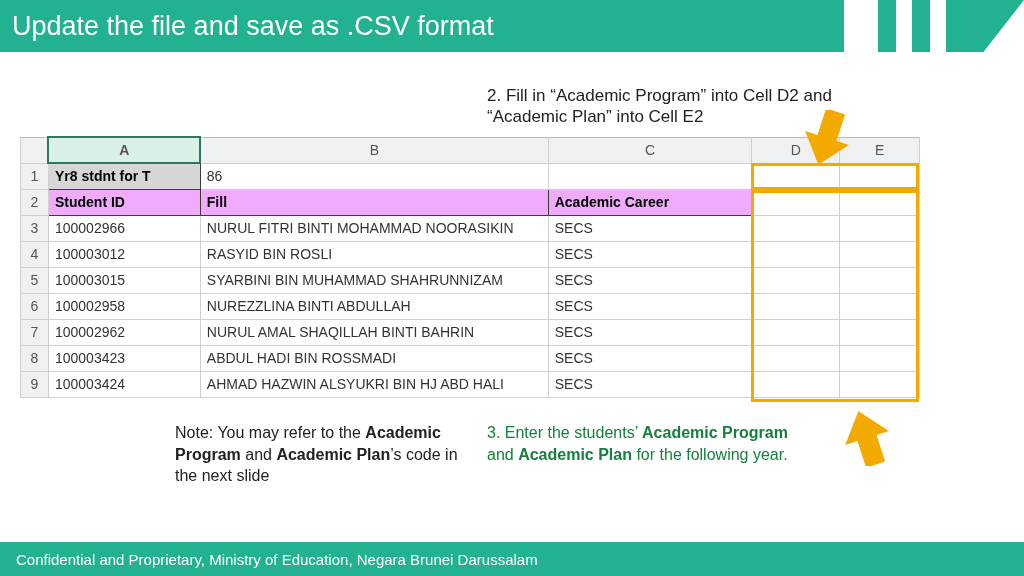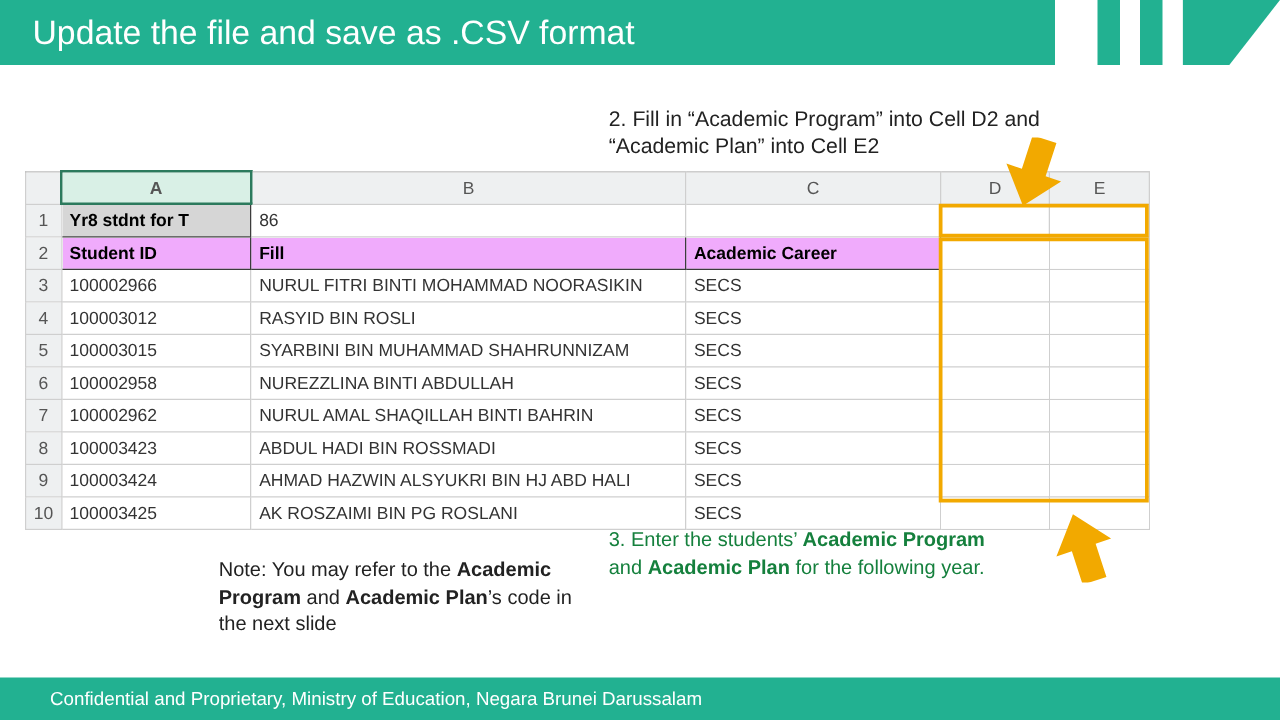--- a/index.html
+++ b/index.html
@@ -1,18 +1,18 @@
 <!DOCTYPE html>
 <html><head>
 <meta charset="utf-8">
 <style>
   * { margin:0; padding:0; box-sizing:border-box; }
   body { font-family: "Segoe UI", Arial, sans-serif; background:#fff; width:1024px; height:576px; position:relative; overflow:hidden; }
 
-  .title-bar { background:#22b191; height:52px; display:flex; align-items:center; padding-left:26px; position:relative; }
+  .title-bar { background:#22b191; height:52px; display:flex; align-items:center; padding-left:12px; position:relative; }
   .title-bar .title { color:#fff; font-size:27px; font-weight:400; }
   .title-bar::after { content:""; position:absolute; right:0; top:0; width:180px; height:52px; background:#fff; z-index:0; }
   .deco-layer { position:absolute; right:0; top:0; height:52px; z-index:1; display:flex; align-items:flex-start; }
   .deco-layer .bar { width:18px; height:52px; background:#22b191; margin-right:16px; }
   .deco-layer .angle { width:78px; height:52px; background:#22b191; clip-path: polygon(0 0, 100% 0, 48% 100%, 0 100%); }
 
   .step2 { position:absolute; left:487px; top:85px; width:420px; font-size:17px; line-height:1.25; color:#222; }
   .step2 b { font-weight:400; }
 
   .arrow-down { position:absolute; left:804px; top:110px; z-index:3; }
@@ -24,24 +24,24 @@
   .sheet .rowhead { background:#eef0f1; text-align:center; font-weight:400; color:#555; width:28px; }
   .sheet .selhead { background:#d9f0e6; border:2px solid #2c7a5d; font-weight:600; }
   .sheet .r1a { background:#d6d6d6; border:1px solid #3c3c3c; font-weight:700; color:#000; }
   .sheet .r2h { background:#f0abfc; border:1px solid #3c3c3c; font-weight:700; color:#000; }
   .sheet td.dcell, .sheet td.ecell { position:relative; }
 
   .hl-box  { position:absolute; border:3px solid #f2a900; pointer-events:none; }
   .hl-row2 { left:751px; top:163px; width:168px; height:27px; z-index:2; }
   .hl-rest { left:751px; top:190px; width:168px; height:212px; z-index:2; }
 
-  .note-left { position:absolute; left:175px; top:446px; width:300px; font-size:16px; line-height:1.35; color:#222; }
+  .note-left { position:absolute; left:175px; top:422px; width:300px; font-size:16px; line-height:1.35; color:#222; }
   .note-right { position:absolute; left:487px; top:422px; width:330px; font-size:16px; line-height:1.35; color:#15803d; }
 
-  .footer { position:absolute; left:0; bottom:0; width:1024px; height:34px; background:#22b191; color:#fff; font-size:15px; display:flex; align-items:center; padding-left:40px; }
+  .footer { position:absolute; left:0; bottom:0; width:1024px; height:34px; background:#22b191; color:#fff; font-size:15px; display:flex; align-items:center; padding-left:16px; }
 </style>
 </head>
 <body>
 
 <div class="title-bar">
   <div class="title">Update the file and save as .CSV format</div>
   <div class="deco-layer">
     <div class="bar"></div>
     <div class="bar"></div>
     <div class="angle"></div>
@@ -145,28 +145,20 @@
         <td class="ecell"></td>
       </tr>
       <tr>
         <td class="rowhead">9</td>
         <td>100003424</td>
         <td>AHMAD HAZWIN ALSYUKRI BIN HJ ABD HALI</td>
         <td>SECS</td>
         <td class="dcell"></td>
         <td class="ecell"></td>
       </tr>
-      <tr>
-        <td class="rowhead">10</td>
-        <td>100003425</td>
-        <td>AK ROSZAIMI BIN PG ROSLANI</td>
-        <td>SECS</td>
-        <td class="dcell"></td>
-        <td class="ecell"></td>
-      </tr>
     </tbody>
 </table>
 
 <div class="hl-box hl-row2"></div>
 <div class="hl-box hl-rest"></div>
 
 <div class="note-left">
   <span>Note: You may refer to the </span><b>Academic Program</b><span> and </span><b>Academic Plan</b><span>’s code in the next slide</span>
 </div>
 

